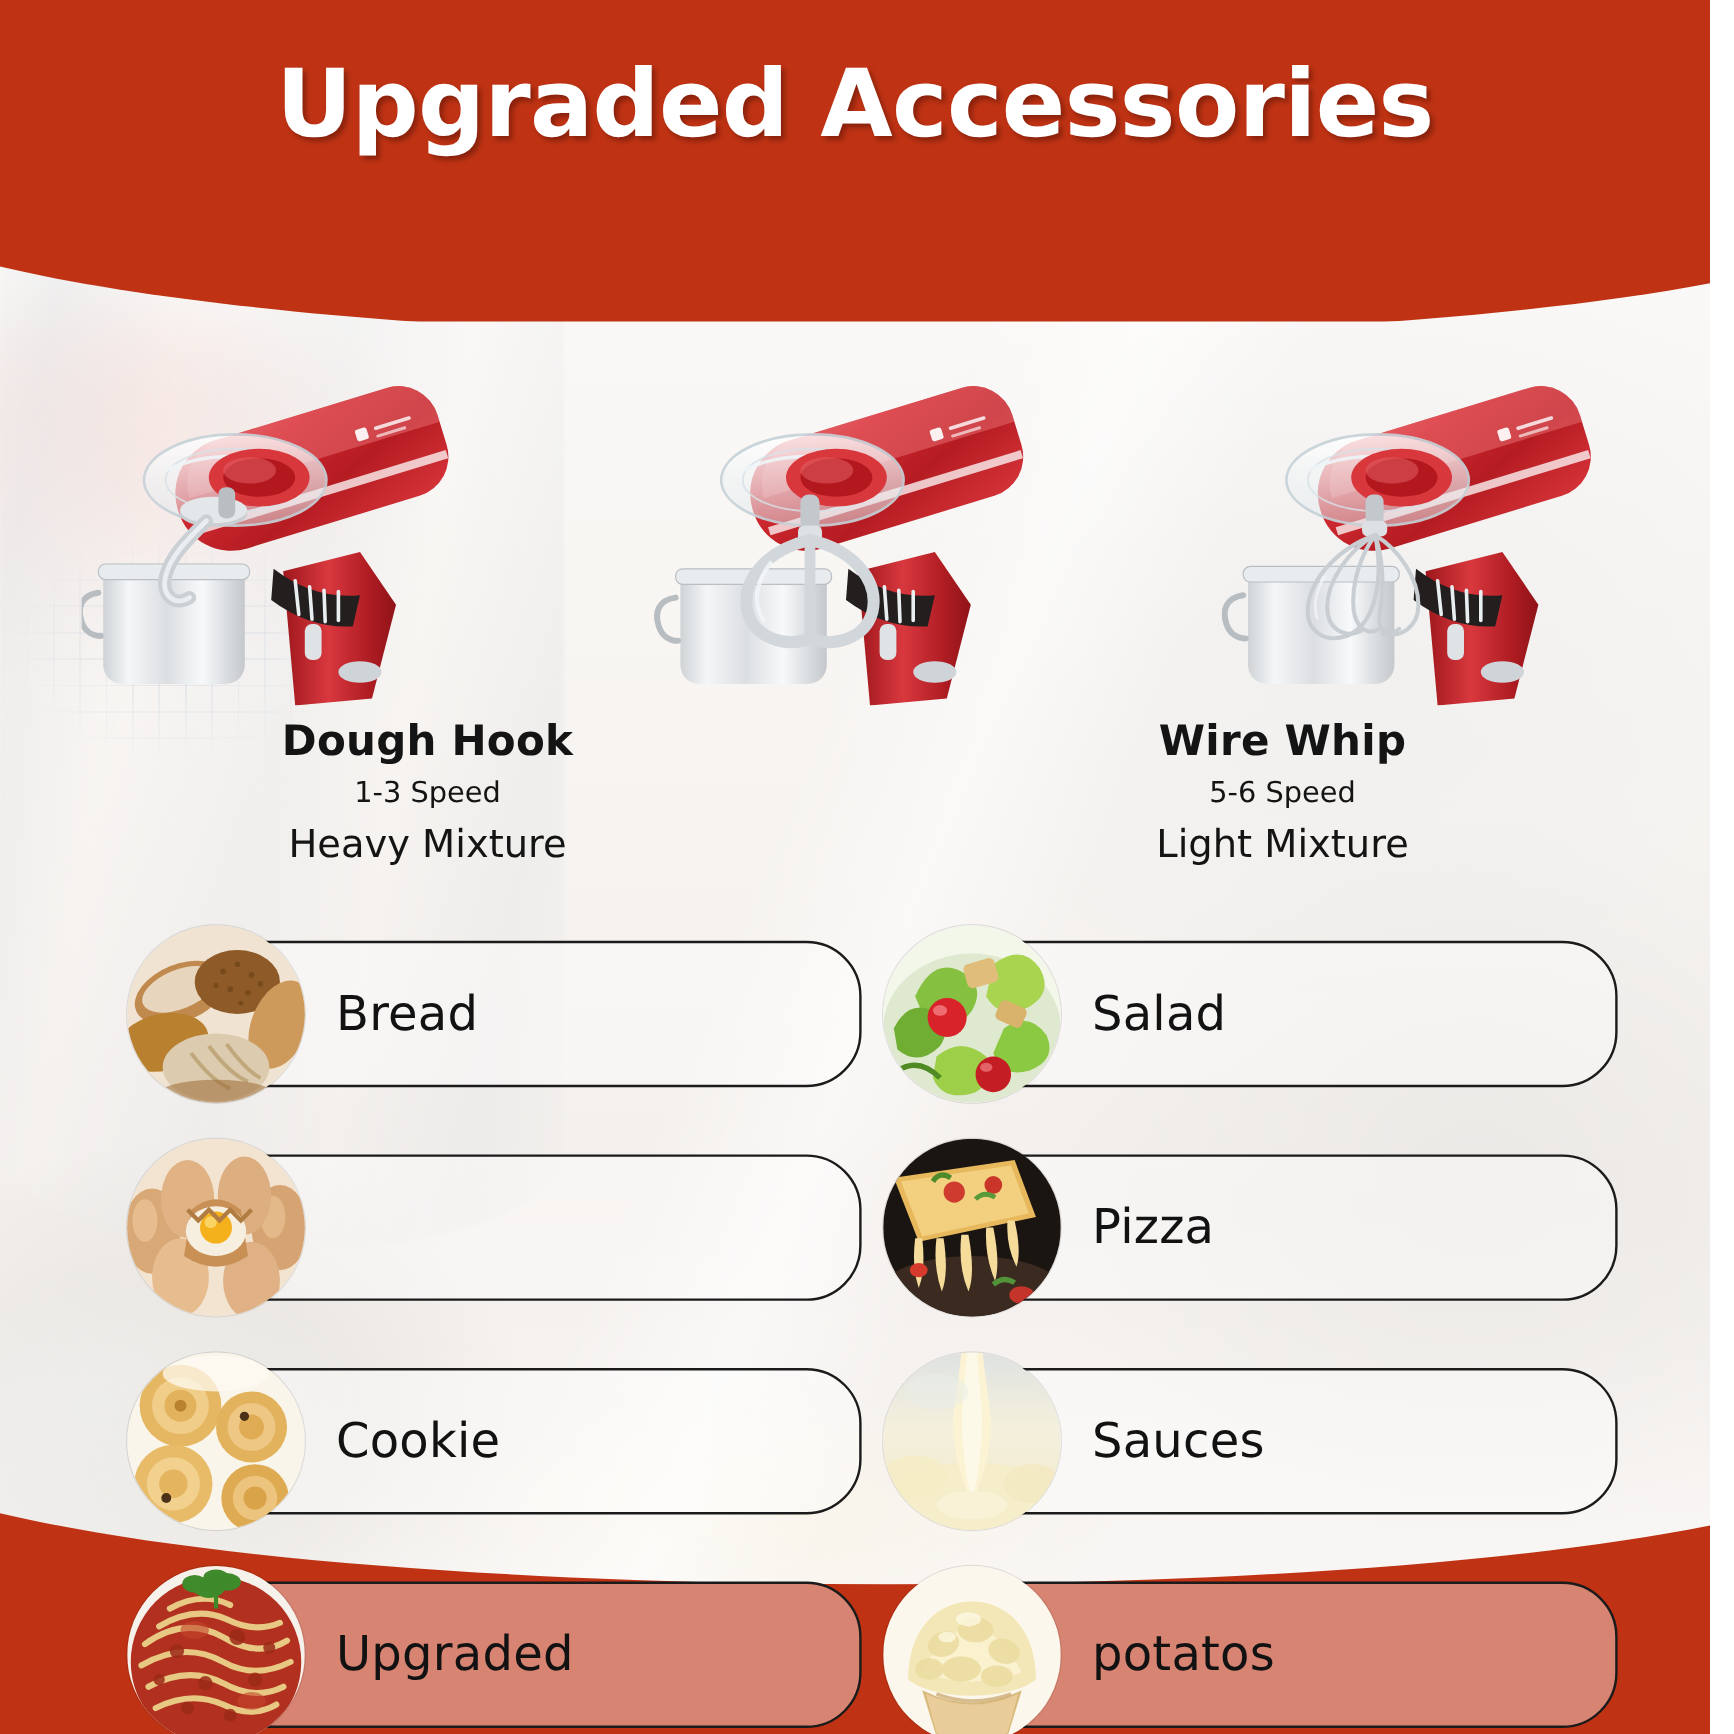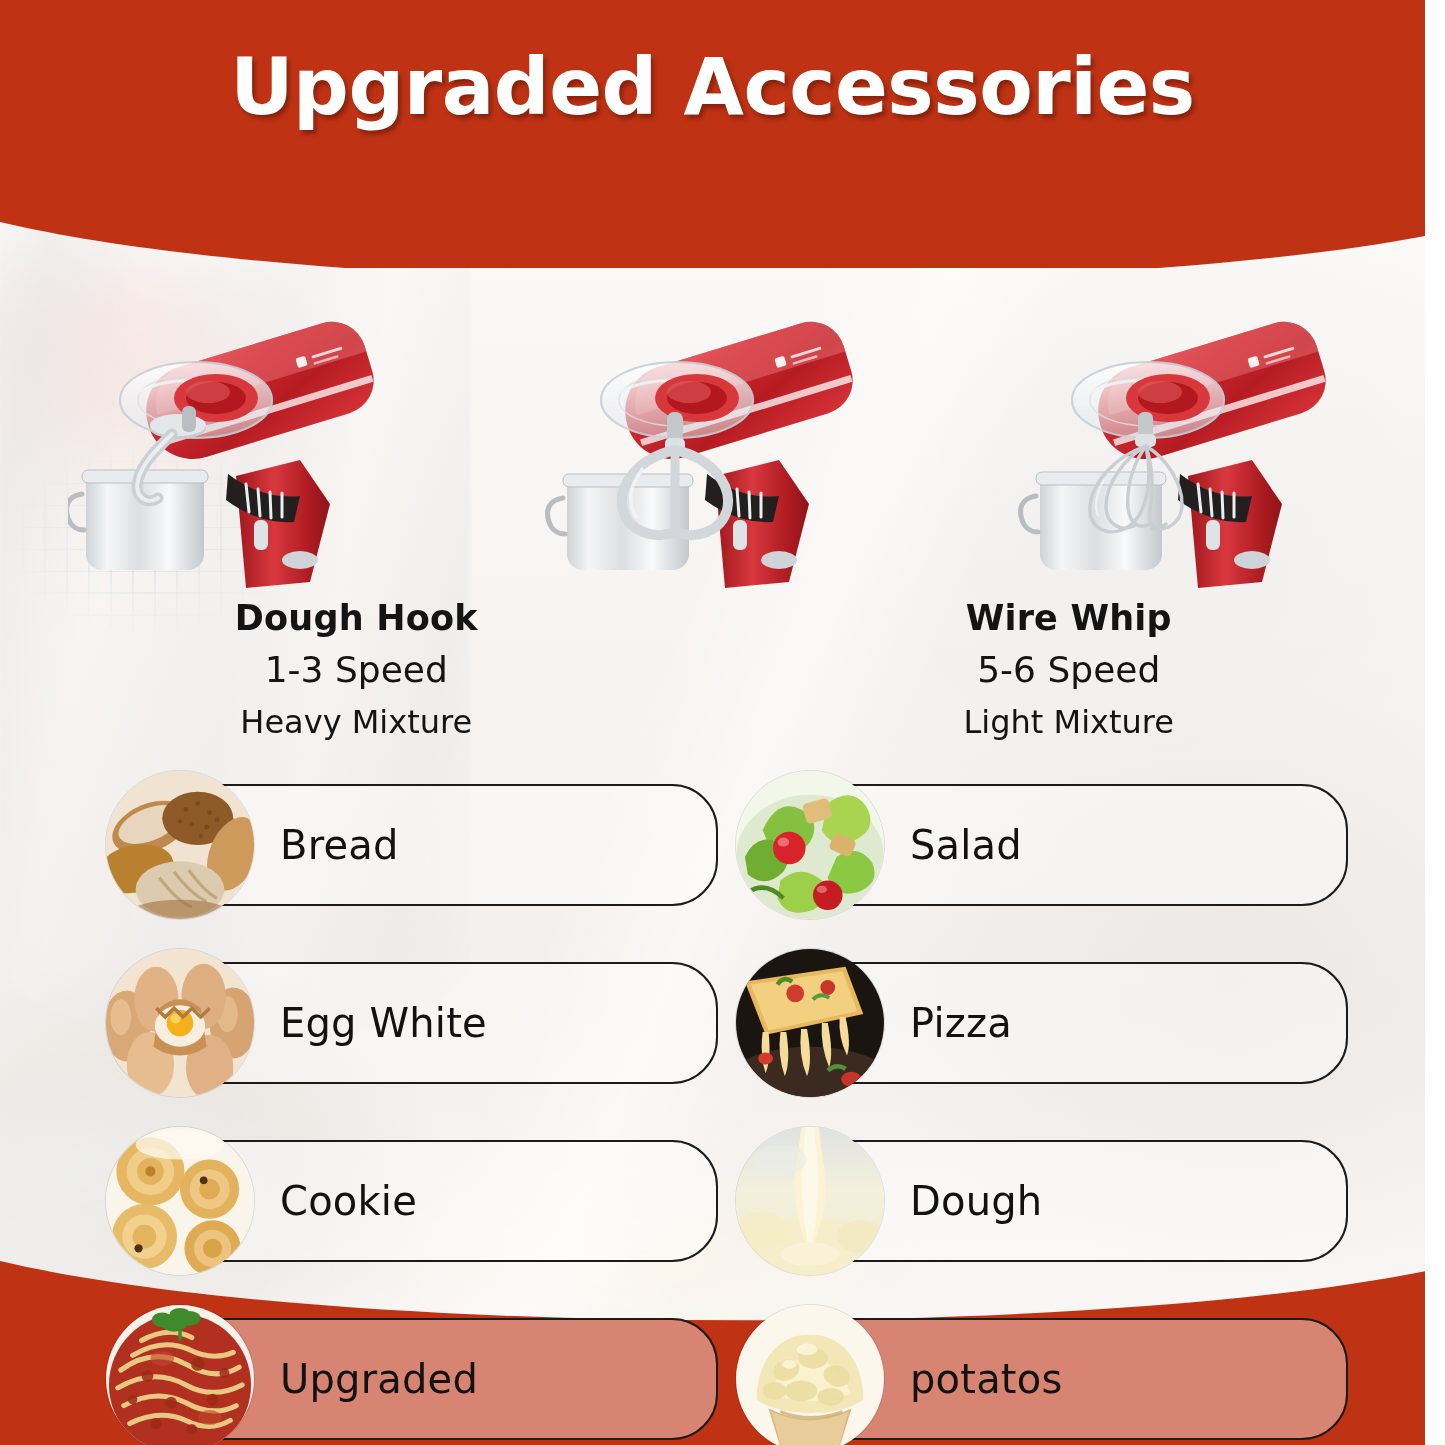--- a/index.html
+++ b/index.html
@@ -134,21 +134,21 @@
   }
   .head-name {
     font-family: "DejaVu Sans", sans-serif;
     font-size: 35px;
     font-weight: bold;
     letter-spacing: .2px;
     line-height: 1.28;
   }
   .head-speed {
     font-family: "DejaVu Sans", sans-serif;
-    font-size: 36px;
+    font-size: 24px;
     font-weight: 400;
     line-height: 1.6;
   }
   .head-mix {
     font-family: "DejaVu Sans", sans-serif;
     font-size: 32px;
     font-weight: 400;
     line-height: 1.55;
   }
 
@@ -515,21 +515,20 @@
           <ellipse cx="66" cy="32" rx="15" ry="22" fill="#dcae80"></ellipse>
           <ellipse cx="30" cy="78" rx="16" ry="22" fill="#e7bd90"></ellipse>
           <ellipse cx="70" cy="80" rx="16" ry="22" fill="#dfb184"></ellipse>
           <path d="M36,40 q14,-12 28,0 l4,26 q-18,12 -36,0 Z" fill="#c99055"></path>
           <ellipse cx="50" cy="52" rx="17" ry="14" fill="#f6efdf"></ellipse>
           <circle cx="50" cy="50" r="9" fill="#f5b11c"></circle>
           <circle cx="47" cy="47" r="3.4" fill="#fcd970" opacity=".85"></circle>
           <path d="M34,40 l6,6 l6,-6 l6,6 l6,-6 l6,6 l6,-6" fill="none" stroke="#b07c41" stroke-width="2.4"></path>
         </svg>
       </div>
-      <div class="pill-label">Egg White</div>
     </div>
 
     <div class="pill">
       <div class="pill-thumb">
         <svg class="art" viewBox="0 0 100 100" preserveAspectRatio="xMidYMid slice" xmlns="http://www.w3.org/2000/svg">
           <rect width="100" height="100" fill="#1b1512"></rect>
           <ellipse cx="50" cy="86" rx="52" ry="20" fill="#3a2a20"></ellipse>
           <path d="M6,22 L74,12 L86,44 L20,58 Z" fill="#e8b85c"></path>
           <path d="M10,24 L72,15 L82,42 L22,55 Z" fill="#f2d07f"></path>
           <circle cx="40" cy="30" r="6" fill="#cf3b2e"></circle>
@@ -597,21 +596,21 @@
           <rect width="100" height="100" fill="url(#creamBG)"></rect>
           <ellipse cx="50" cy="84" rx="52" ry="22" fill="#f6edca"></ellipse>
           <path d="M44,0 C42,22 38,34 40,50 C42,66 46,76 50,84 C54,76 58,66 60,50 C62,34 58,22 56,0 Z" fill="#fbf3d3"></path>
           <path d="M47,0 C46,20 43,34 45,52 C46,66 48,76 50,84 C52,76 54,66 55,52 C57,34 54,20 53,0 Z" fill="#fdfaea" opacity=".9"></path>
           <ellipse cx="50" cy="86" rx="20" ry="8" fill="#f9f2d6"></ellipse>
           <ellipse cx="18" cy="70" rx="18" ry="12" fill="#f5ecc6" opacity=".85"></ellipse>
           <ellipse cx="84" cy="74" rx="16" ry="11" fill="#f3e9c0" opacity=".8"></ellipse>
           <ellipse cx="30" cy="22" rx="18" ry="10" fill="#e9ece8" opacity=".55"></ellipse>
         </svg>
       </div>
-      <div class="pill-label">Dough</div>
+      <div class="pill-label">Sauces</div>
     </div>
 
     <div class="pill">
       <div class="pill-thumb">
         <svg class="art" viewBox="0 0 100 100" preserveAspectRatio="xMidYMid slice" xmlns="http://www.w3.org/2000/svg">
           <rect width="100" height="100" fill="#f6f1ea"></rect>
           <circle cx="50" cy="54" r="48" fill="#b2301f"></circle>
           <g stroke="#e8c983" stroke-width="3.4" fill="none" stroke-linecap="round">
             <path d="M10,44 q22,-16 44,-4 q20,12 36,2"></path>
             <path d="M8,56 q24,-14 46,-2 q18,10 38,0"></path>

